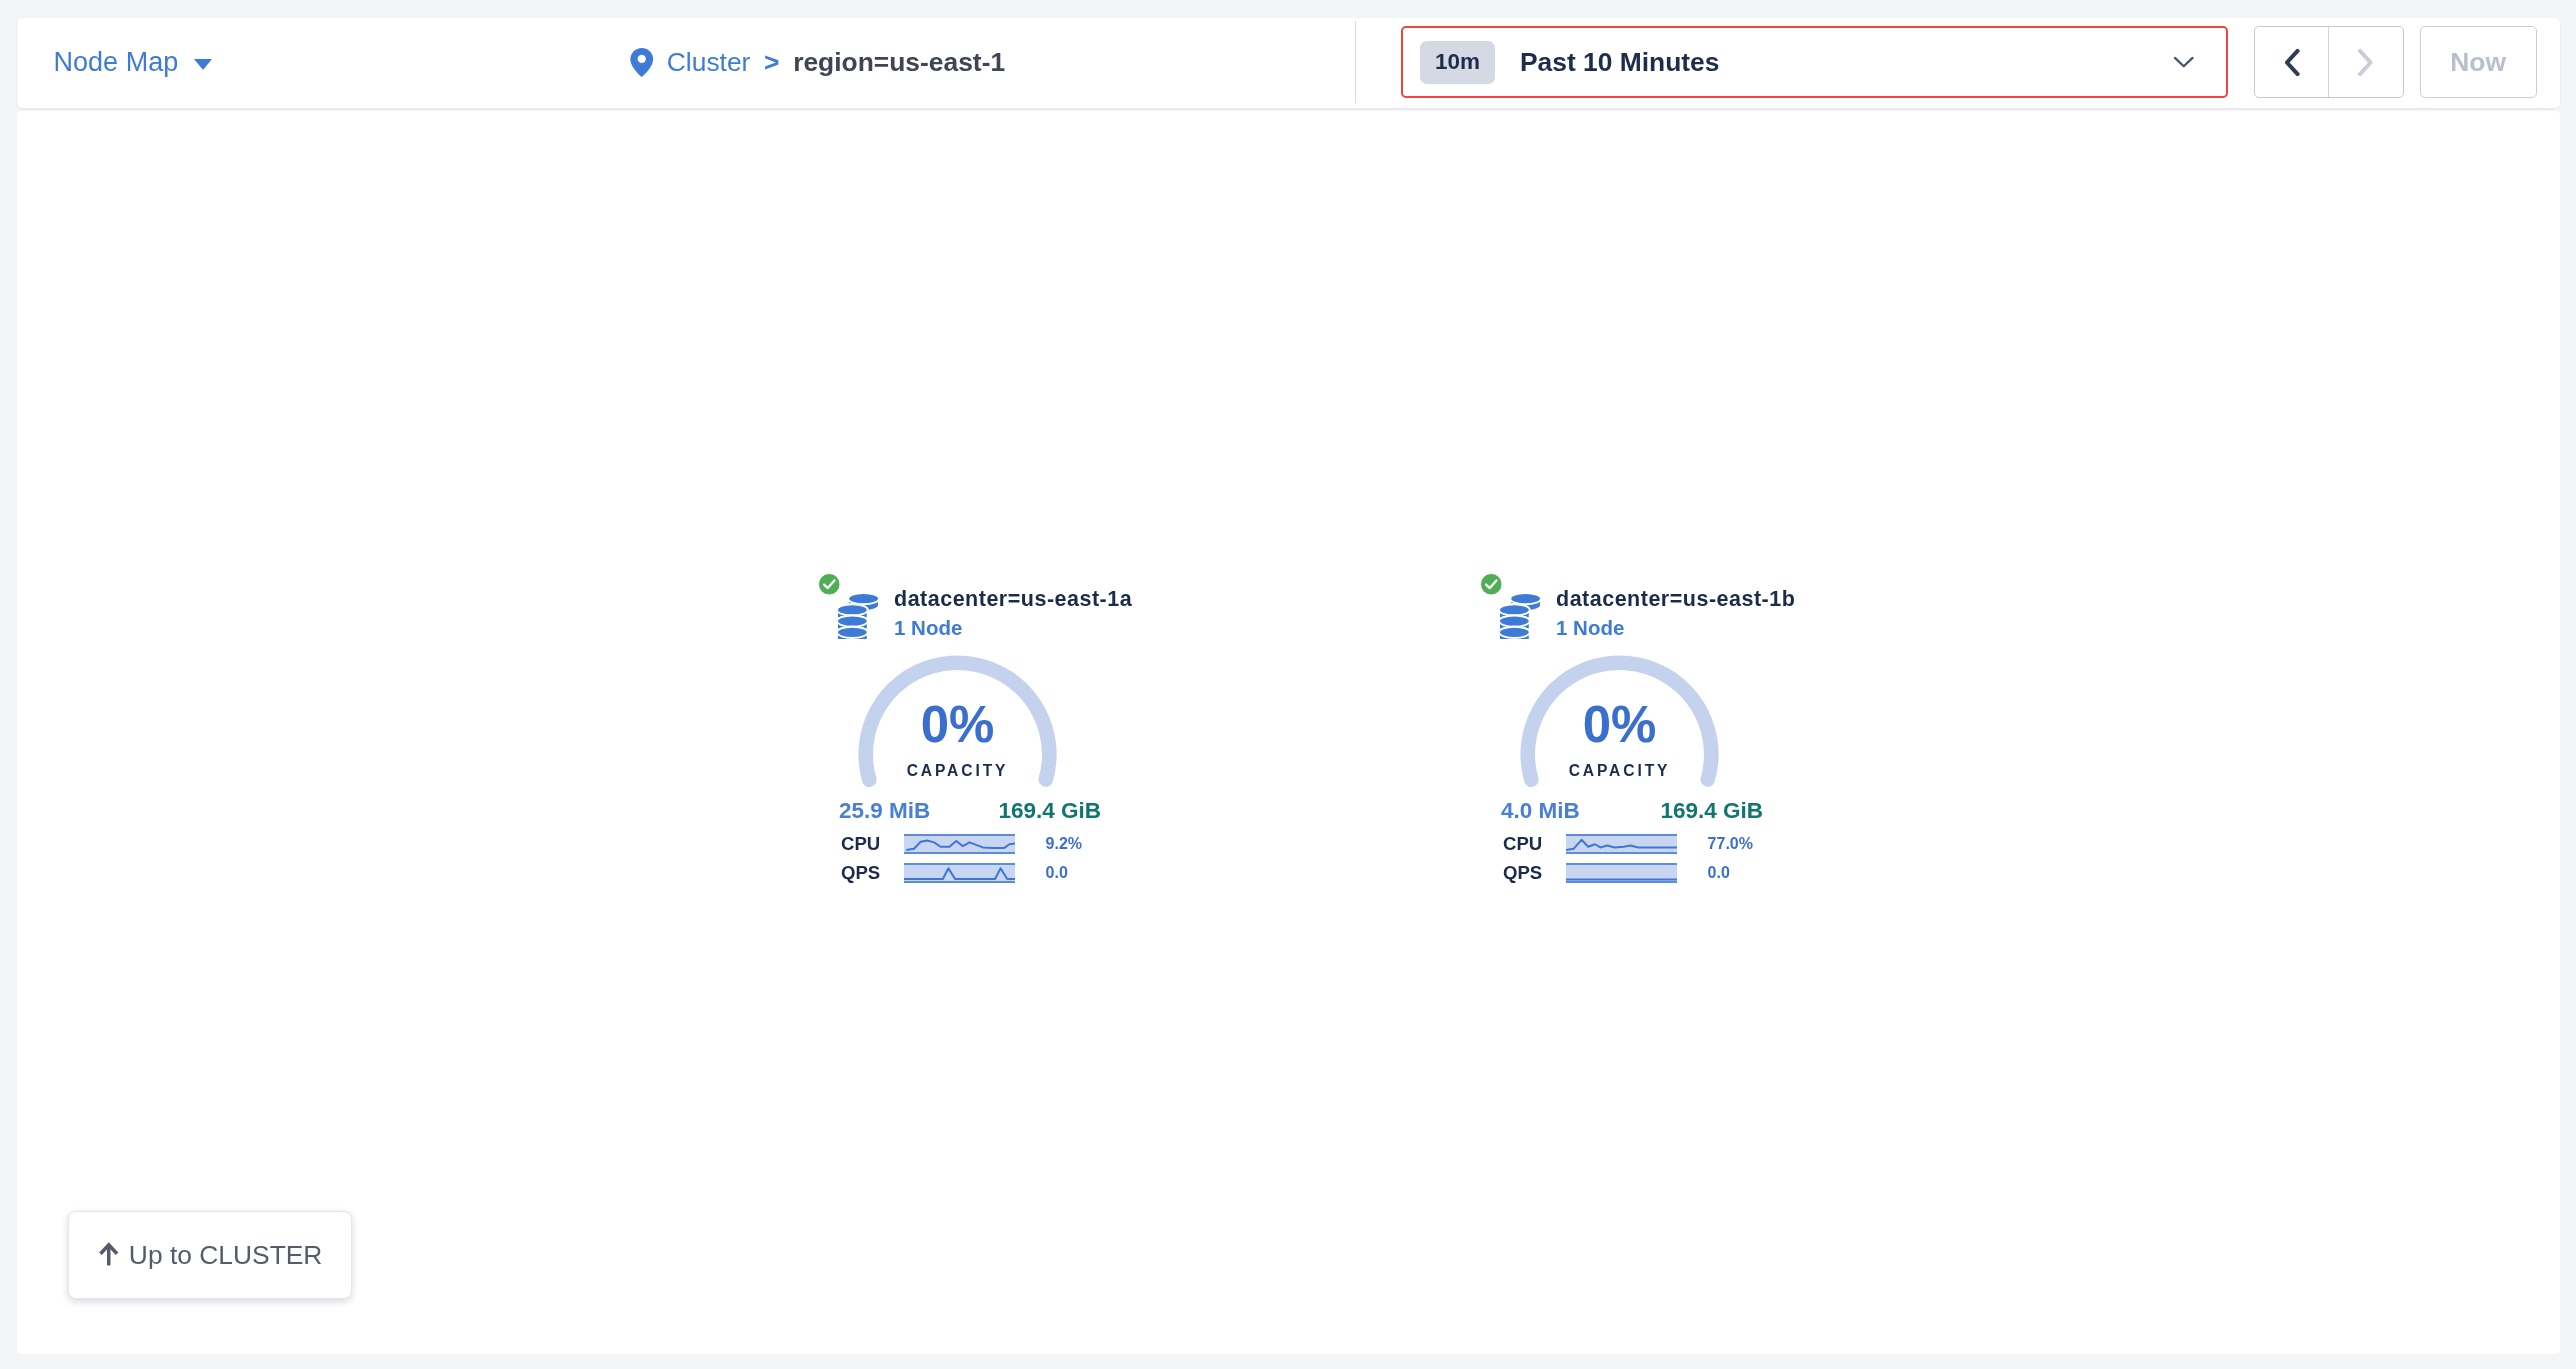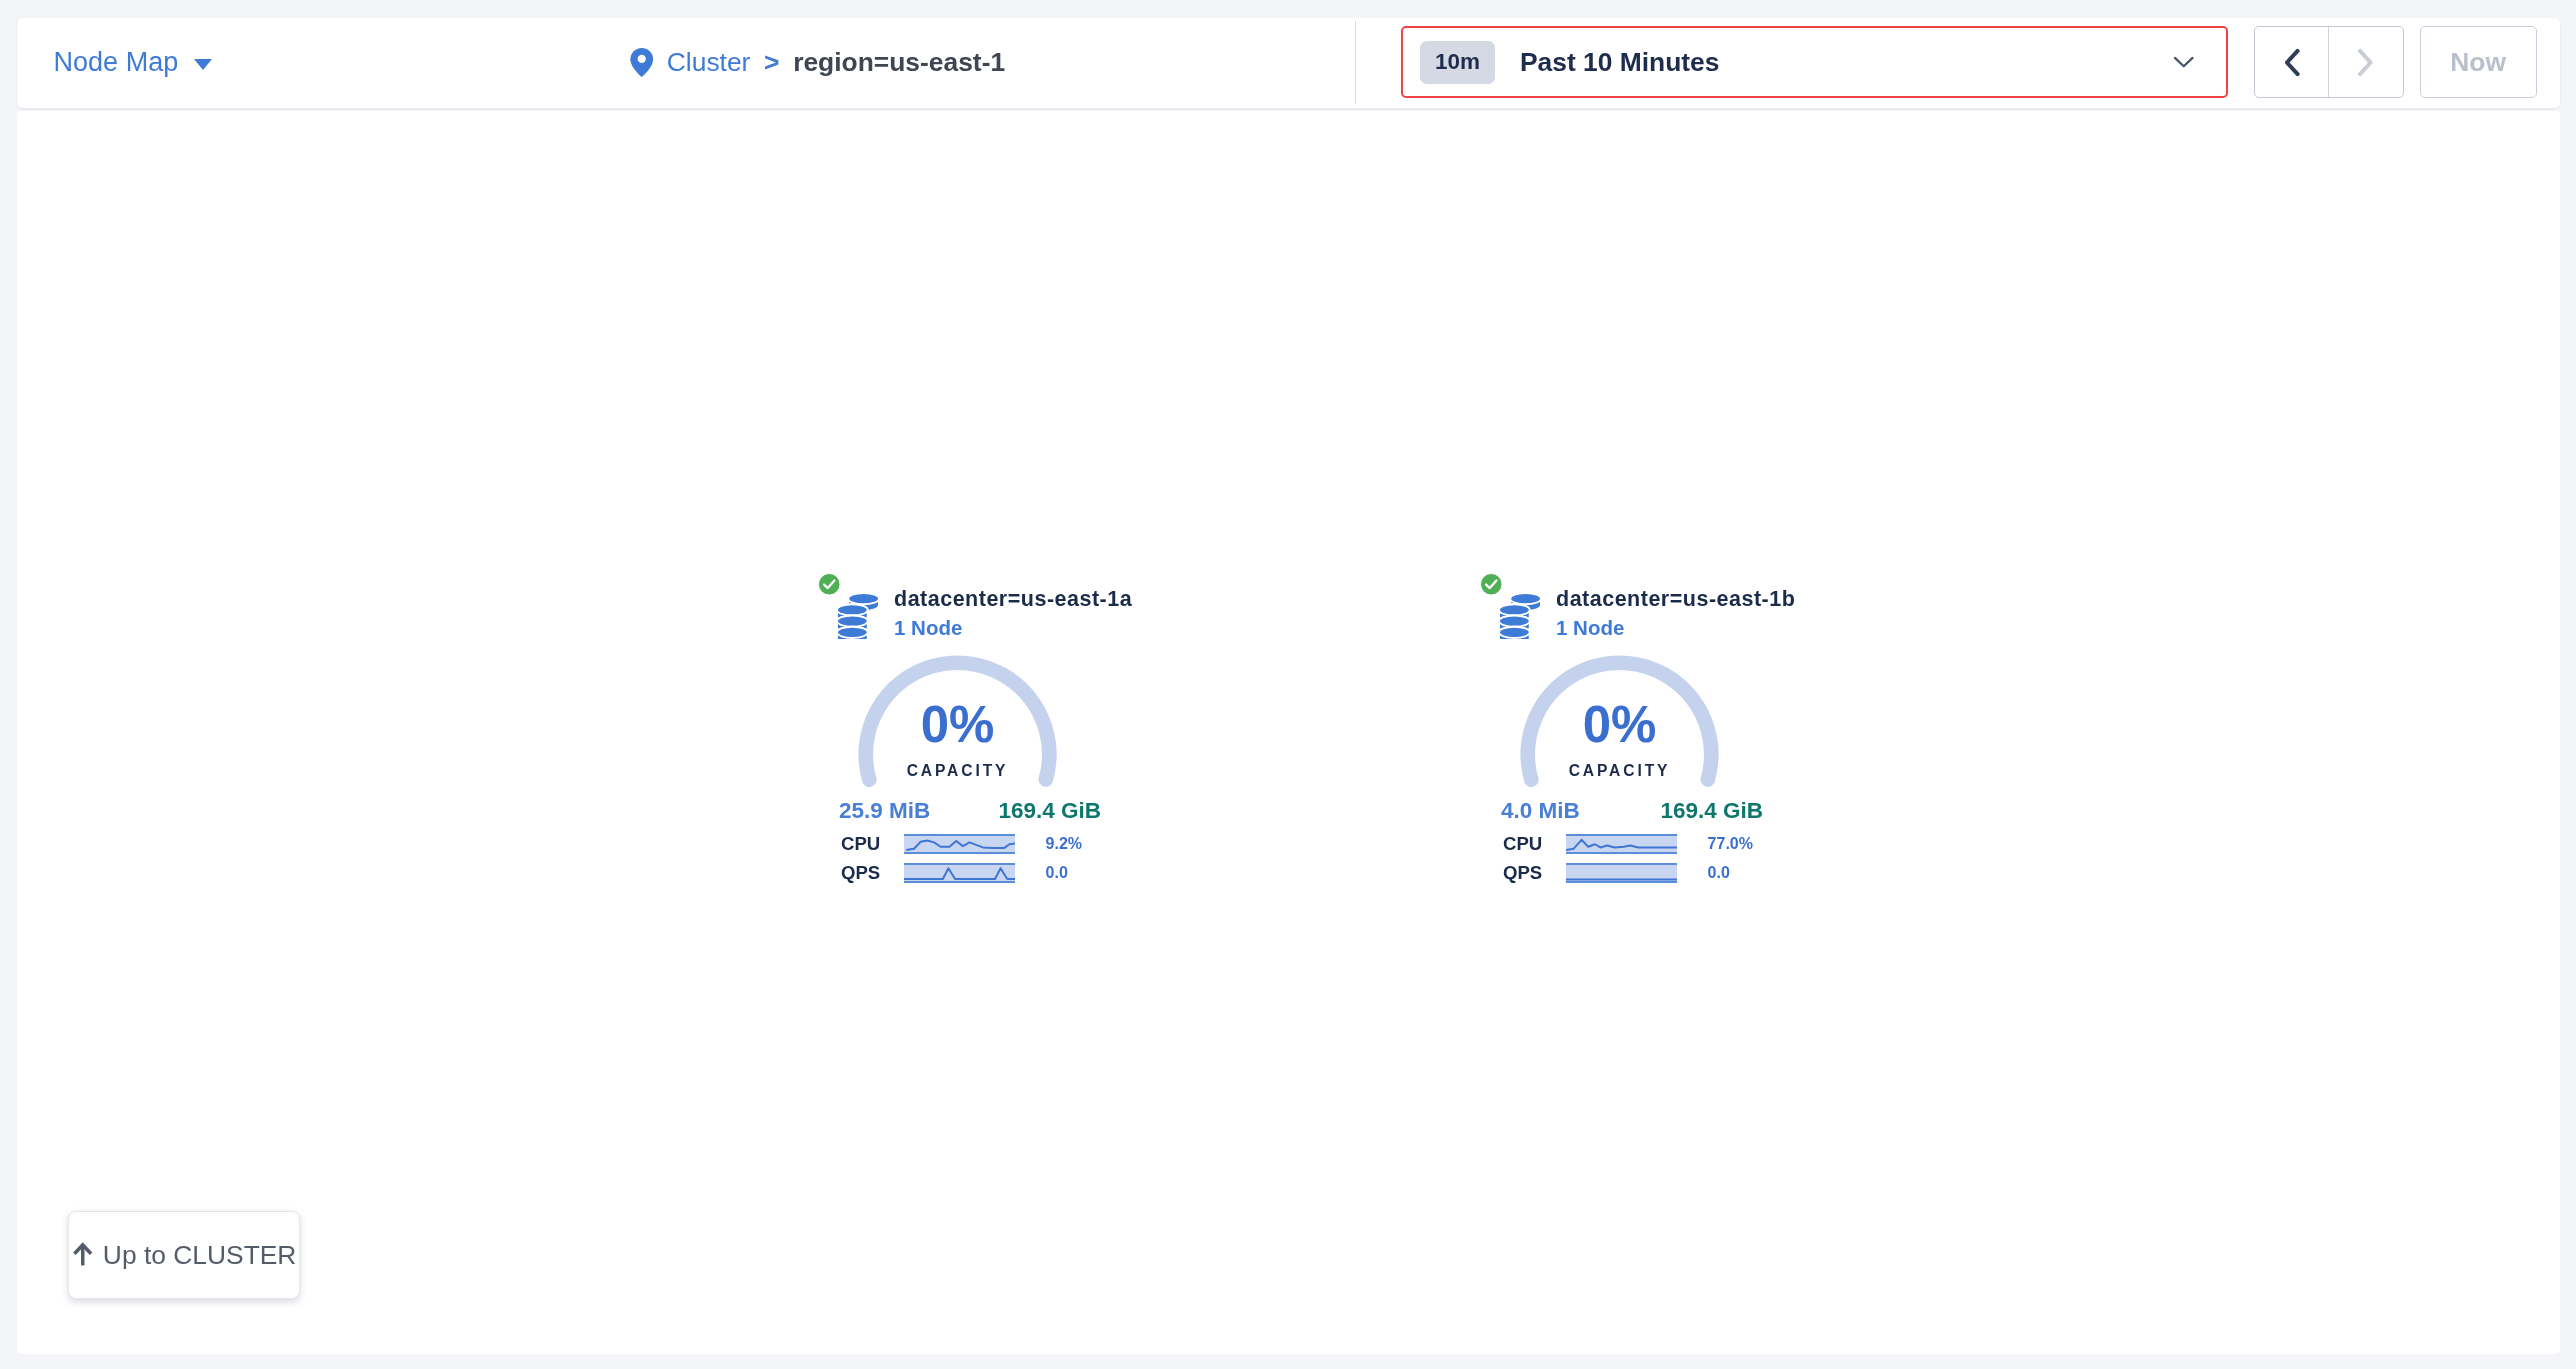--- a/index.html
+++ b/index.html
@@ -100,21 +100,21 @@
   .metric-label { width:45px; text-align:left; font-size:18.6px; font-weight:700; color:#1b2b4a; }
   .spark-wrap {
     margin-left:17.6px; width:111px; height:20.5px; background:#c9d6f1;
     border-top:2px solid #5b8dd9; border-bottom:2px solid #5b8dd9; position:relative;
   }
   .spark-wrap svg { position:absolute; inset:0; width:100%; height:100%; display:block; }
   .metric-value { margin-left:31px; font-size:16px; font-weight:700; color:#3a6fd0; }
 
   
   .up-btn {
-    position:absolute; left:68px; top:1211px; width:232px; height:88px;
+    position:absolute; left:68px; top:1211px; width:284px; height:88px;
     background:#fff; border:1px solid #e4e6eb; border-radius:7.8px;
     box-shadow:0 2.9px 7.8px rgba(20,30,60,.16);
     display:flex; align-items:center; justify-content:center; gap:9.8px;
     font-size:26.4px; color:#545c69; cursor:pointer;
   }
 </style>
 </head>
 <body>
 
 <div id="app">

